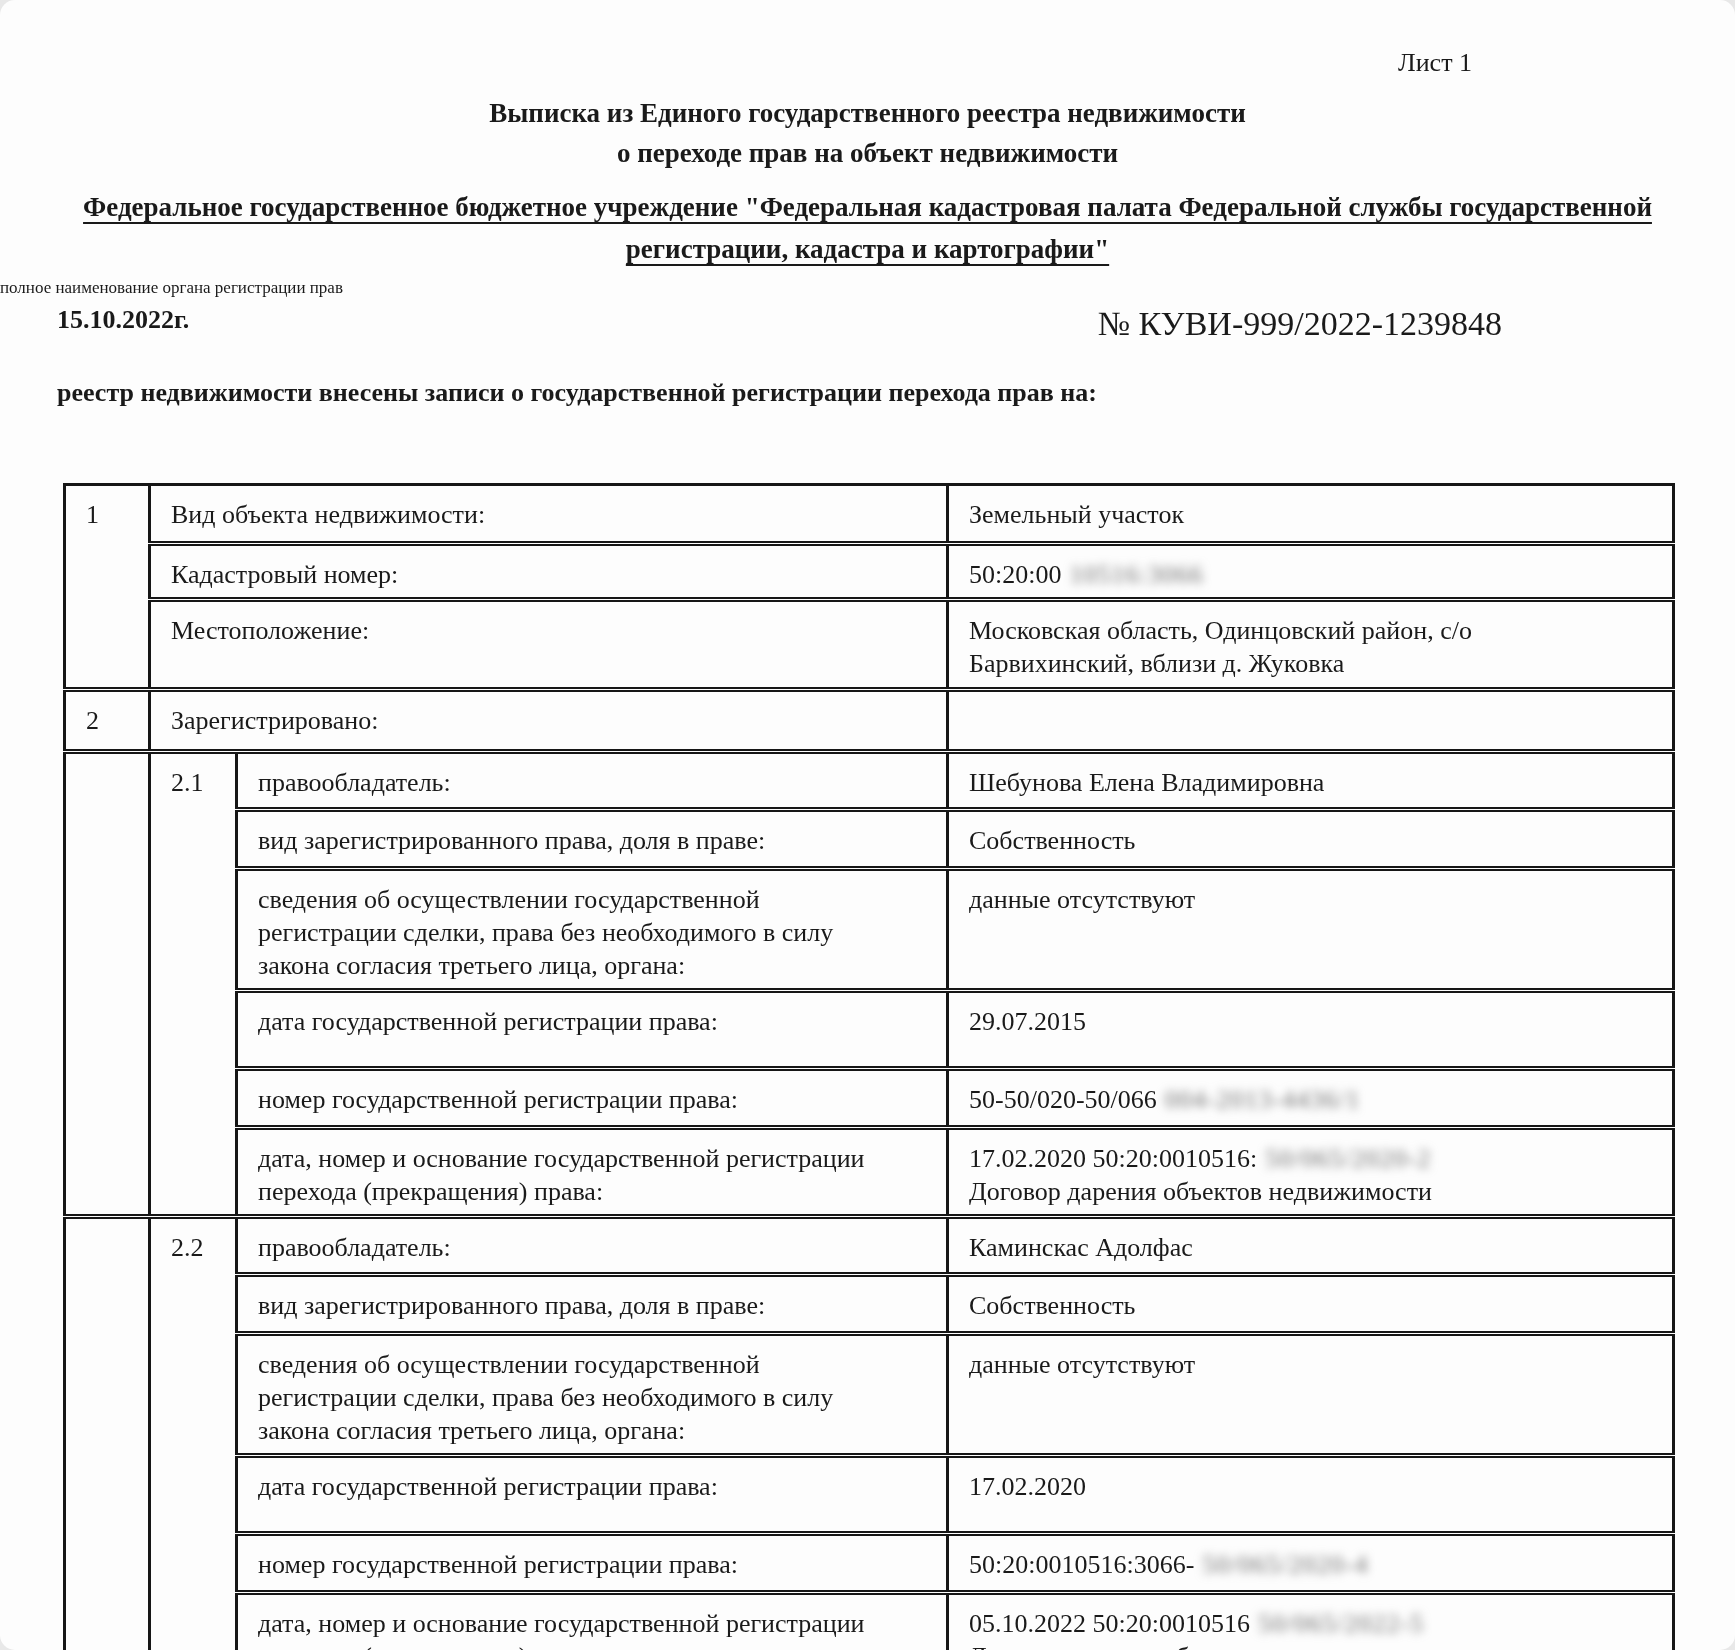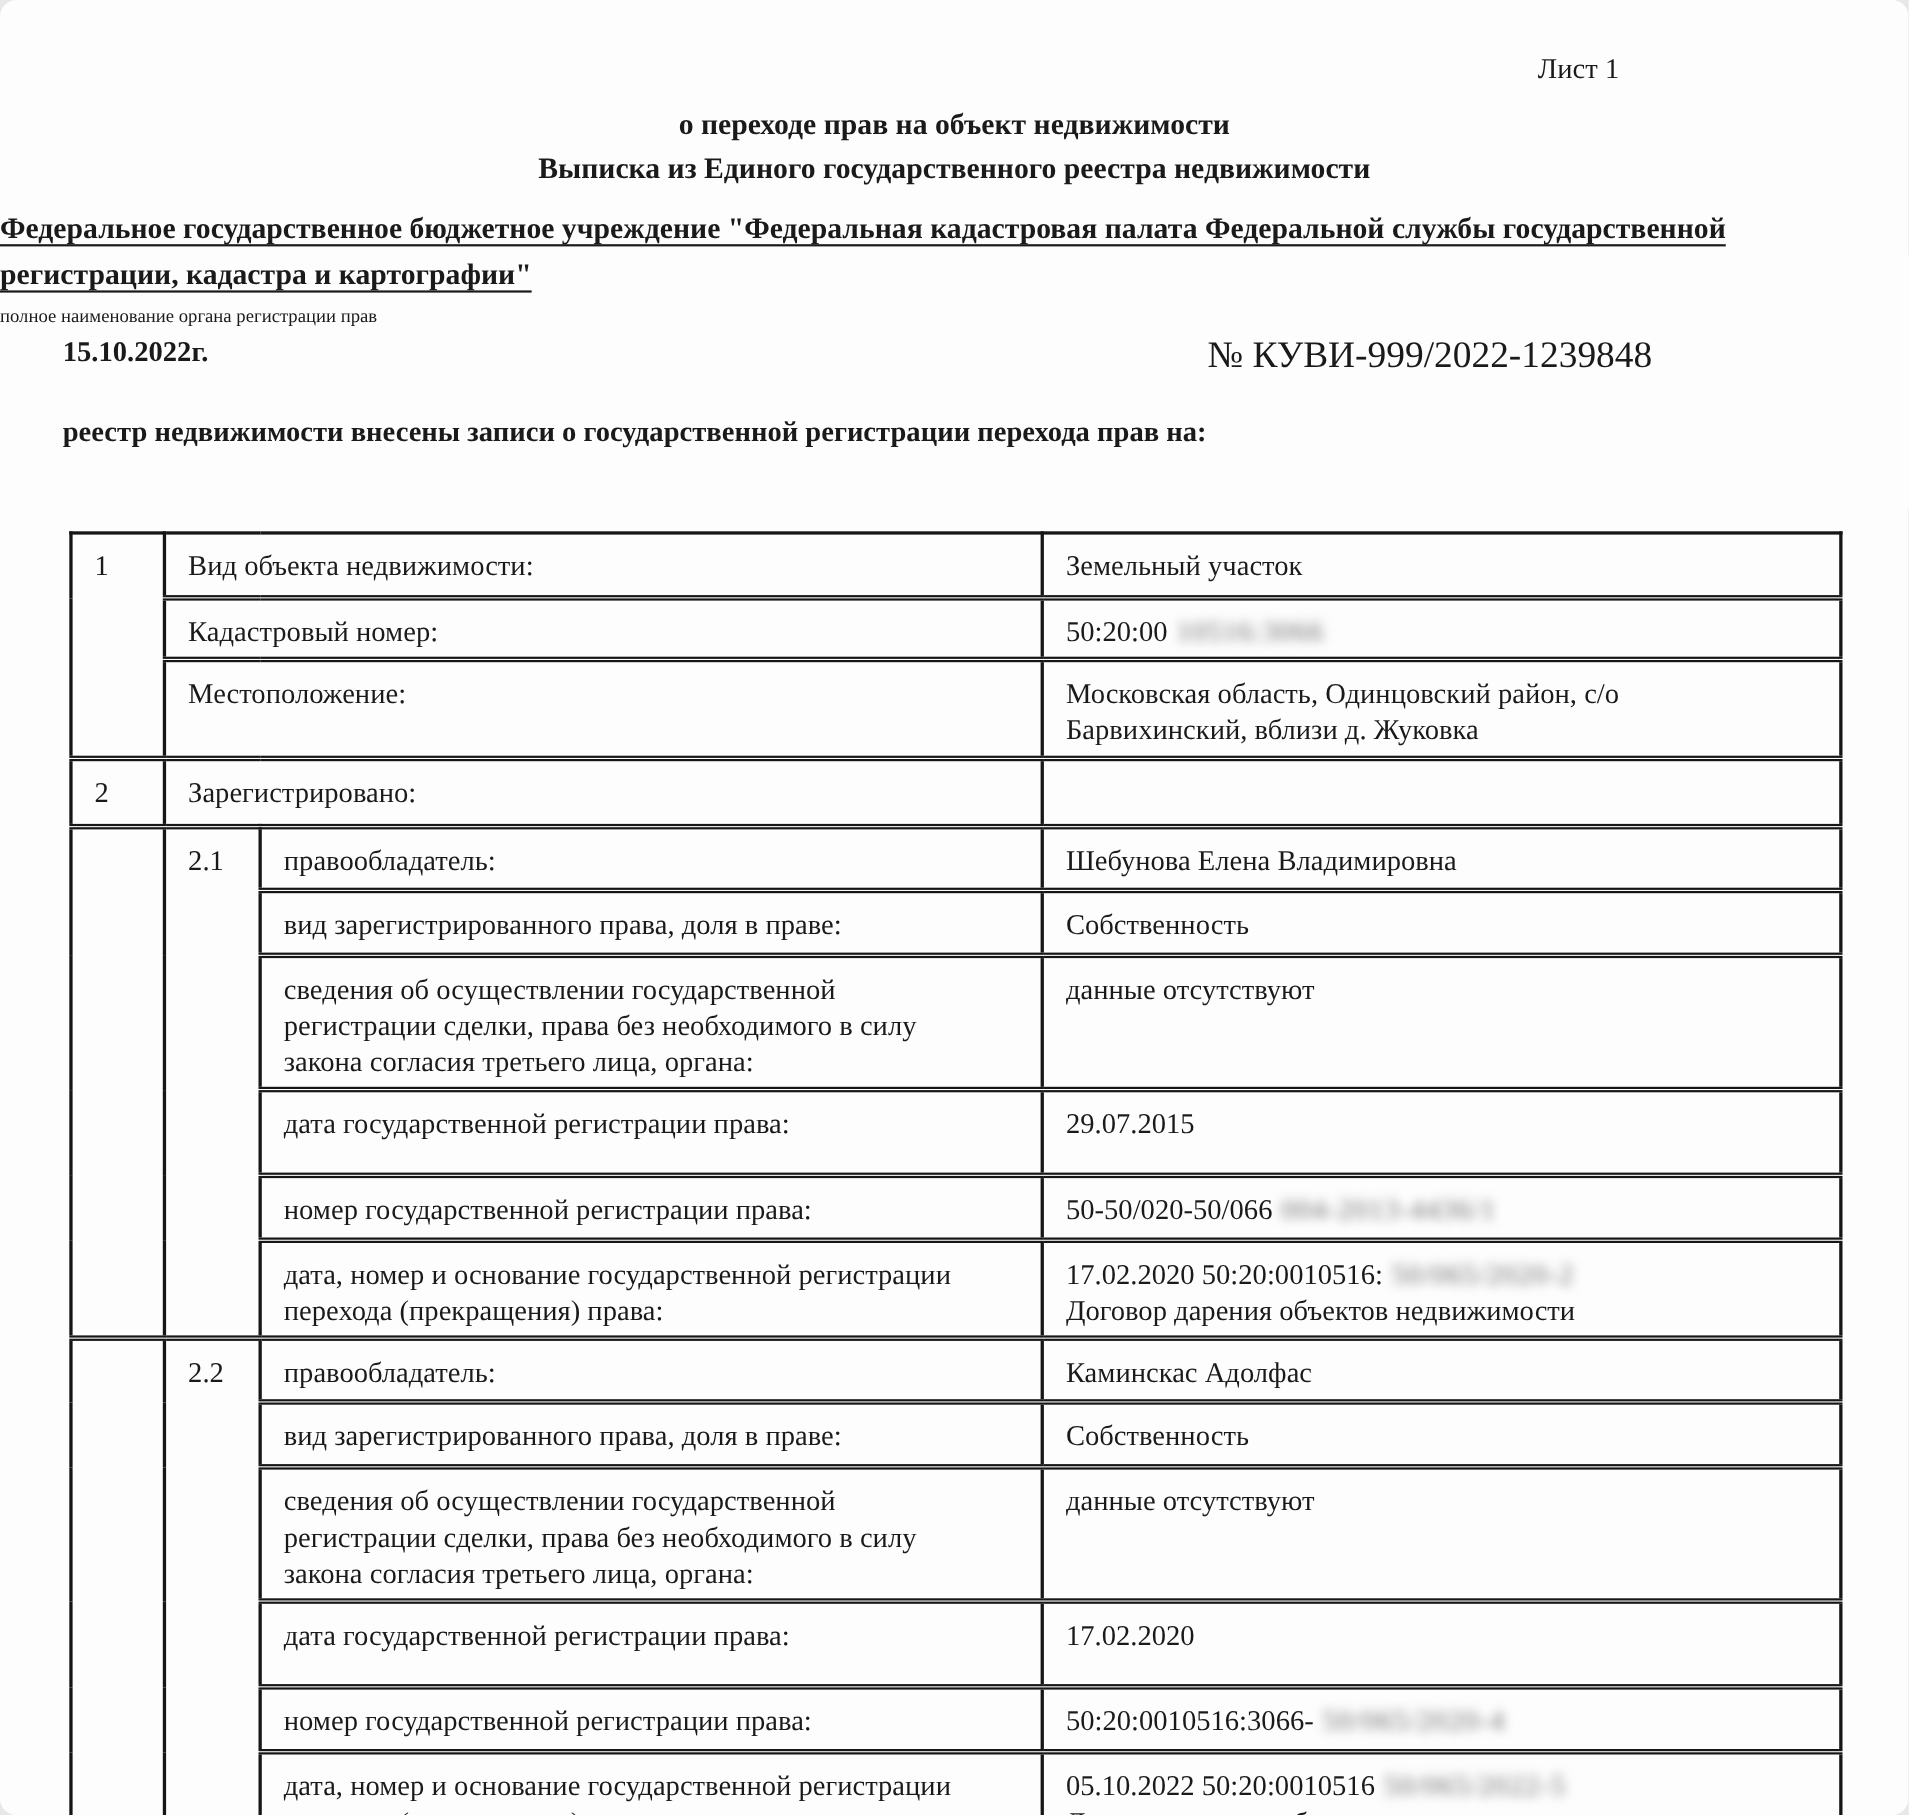--- a/index.html
+++ b/index.html
@@ -8,21 +8,21 @@
     width:1735px;height:1650px;
     background:#fdfdfd;
     font-family:"Liberation Serif","DejaVu Serif",serif;
     color:#1a1a1a;
     overflow:hidden;
     border-radius:15px;
   }
   .abs{position:absolute;}
   .sheet-label{top:48px;right:263px;font-size:26px;}
   .doc-title{top:93px;left:0;width:1735px;text-align:center;font-size:27px;font-weight:bold;line-height:40px;}
-  .org-name{top:186px;left:0;width:1735px;text-align:left;font-size:27px;font-weight:bold;line-height:42px;}
+  .org-name{top:186px;left:0;width:1735px;text-align:center;font-size:27px;font-weight:bold;line-height:42px;}
   .org-name .line{text-decoration:underline;text-decoration-thickness:2px;text-underline-offset:6px;}
   .org-caption{top:278px;left:0;width:1735px;text-align:left;font-size:17px;}
   .issue-date{top:305px;left:57px;font-size:26px;font-weight:bold;text-align:right;}
   .doc-number{top:305px;right:233px;font-size:34px;font-weight:normal;}
   .intro{top:375px;left:57px;font-size:26px;font-weight:bold;line-height:35px;}
   .intro .line{display:block;white-space:pre-wrap;}
 
   table.doc-table{
     position:absolute;top:483px;left:63px;
     width:1612px;
@@ -55,22 +55,22 @@
   }
 </style>
 </head>
 <body>
 
 <div class="page">
 
   <div class="abs sheet-label">Лист 1</div>
 
   <div class="abs doc-title">
+    <span class="line cell-line">Выписка из Единого государственного реестра недвижимости</span>
     <span class="line cell-line">о переходе прав на объект недвижимости</span>
-    <span class="line cell-line">Выписка из Единого государственного реестра недвижимости</span>
   </div>
 
   <div class="abs org-name">
     <span class="line">Федеральное государственное бюджетное учреждение "Федеральная кадастровая палата Федеральной службы государственной</span><br>
     <span class="line">регистрации, кадастра и картографии"</span>
   </div>
 
   <div class="abs org-caption">полное наименование органа регистрации прав</div>
 
   <div class="abs issue-date">15.10.2022г.</div>

